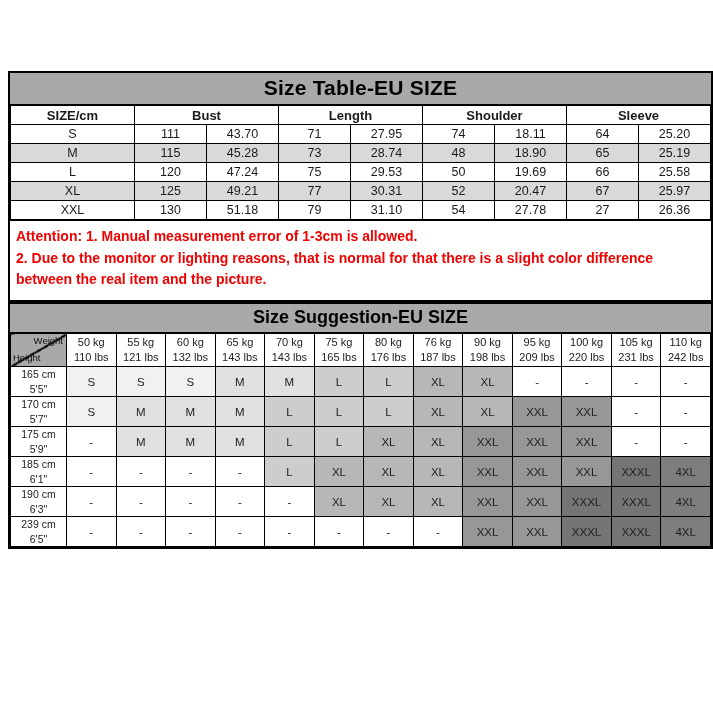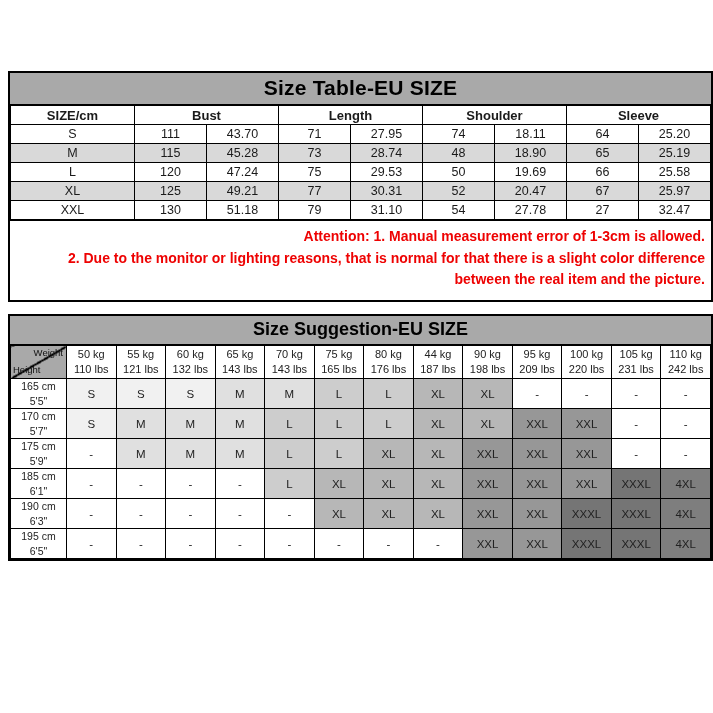--- a/index.html
+++ b/index.html
@@ -10,21 +10,21 @@
     font-family: "Liberation Sans", sans-serif;
     color: #1a1a1a;
     overflow: hidden;
   }
   .page { padding: 71px 0 0 8px; }
 
   .block {
     border: 2px solid #000;
     background: #fff;
   }
-  .block + .block { margin-top: 12px; }
+  .block + .block { }
 
   .title-bar {
     background: var(--title-bg, #a9a9a9);
     border-bottom: 1px solid #000;
     text-align: center;
     font-weight: bold;
     color: #000;
   }
   .title-bar.t1-title { font-size: 21px; padding: 3px 0 4px; letter-spacing: 0.2px; }
   .title-bar.t2-title { font-size: 18px; padding: 3px 0 4px; }
@@ -37,21 +37,21 @@
   .t1 td { font-size: 12.5px; height: 19px; font-weight: normal; }
   .t1 .unit-row th { background: var(--stripe-bg, #d9d9d9); }
   .t1 tbody tr:nth-child(even) td { background: var(--stripe-bg, #d9d9d9); }
   .t1 tbody td:first-child { font-weight: normal; }
 
   
   .attention {
     border-top: 1px solid #000;
     color: var(--attention-color, #ee0202);
     font-weight: bold;
-    text-align: right;
+    text-align: left;
     font-size: 14px;
     line-height: 1.55;
     padding: 5px 6px 9px;
   }
 
   
   .t2 thead th { height: 33px; font-weight: normal; font-size: 11px; line-height: 1.35; color: #222; }
   .t2 tbody td { height: 30px; font-size: 11.5px; color: #222; }
   .t2 tbody td.height-cell { font-size: 10.5px; line-height: 1.35; background: #fff; }
 
@@ -144,21 +144,21 @@
           </tr>
           <tr>
             <td>XXL</td>
             <td>130</td>
             <td>51.18</td>
             <td>79</td>
             <td>31.10</td>
             <td>54</td>
             <td>27.78</td>
             <td>27</td>
-            <td>32.47</td>
+            <td>26.36</td>
           </tr>
         </tbody>
     </table>
 
     <div class="attention">
       <div>Attention:  1. Manual measurement error of 1-3cm is allowed.</div>
       <div>2. Due to the monitor or lighting reasons, that is normal for that there is a slight color difference</div>
       <div>between the real item and the picture.</div>
     </div>
   </section>
@@ -211,21 +211,21 @@
             </th>
             <th>
               <div>75 kg</div>
               <div>165 lbs</div>
             </th>
             <th>
               <div>80 kg</div>
               <div>176 lbs</div>
             </th>
             <th>
-              <div>44 kg</div>
+              <div>76 kg</div>
               <div>187 lbs</div>
             </th>
             <th>
               <div>90 kg</div>
               <div>198 lbs</div>
             </th>
             <th>
               <div>95 kg</div>
               <div>209 lbs</div>
             </th>
@@ -334,21 +334,21 @@
             <td style="background: rgb(183, 183, 183);">XL</td>
             <td style="background: rgb(183, 183, 183);">XL</td>
             <td style="background: rgb(151, 151, 151);">XXL</td>
             <td style="background: rgb(151, 151, 151);">XXL</td>
             <td style="background: rgb(117, 117, 117);">XXXL</td>
             <td style="background: rgb(117, 117, 117);">XXXL</td>
             <td style="background: rgb(126, 126, 126);">4XL</td>
           </tr>
           <tr>
             <td class="height-cell">
-              <div>195 cm</div>
+              <div>239 cm</div>
               <div>6'5"</div>
             </td>
             <td style="background: rgb(255, 255, 255);">-</td>
             <td style="background: rgb(255, 255, 255);">-</td>
             <td style="background: rgb(255, 255, 255);">-</td>
             <td style="background: rgb(255, 255, 255);">-</td>
             <td style="background: rgb(255, 255, 255);">-</td>
             <td style="background: rgb(255, 255, 255);">-</td>
             <td style="background: rgb(255, 255, 255);">-</td>
             <td style="background: rgb(255, 255, 255);">-</td>

